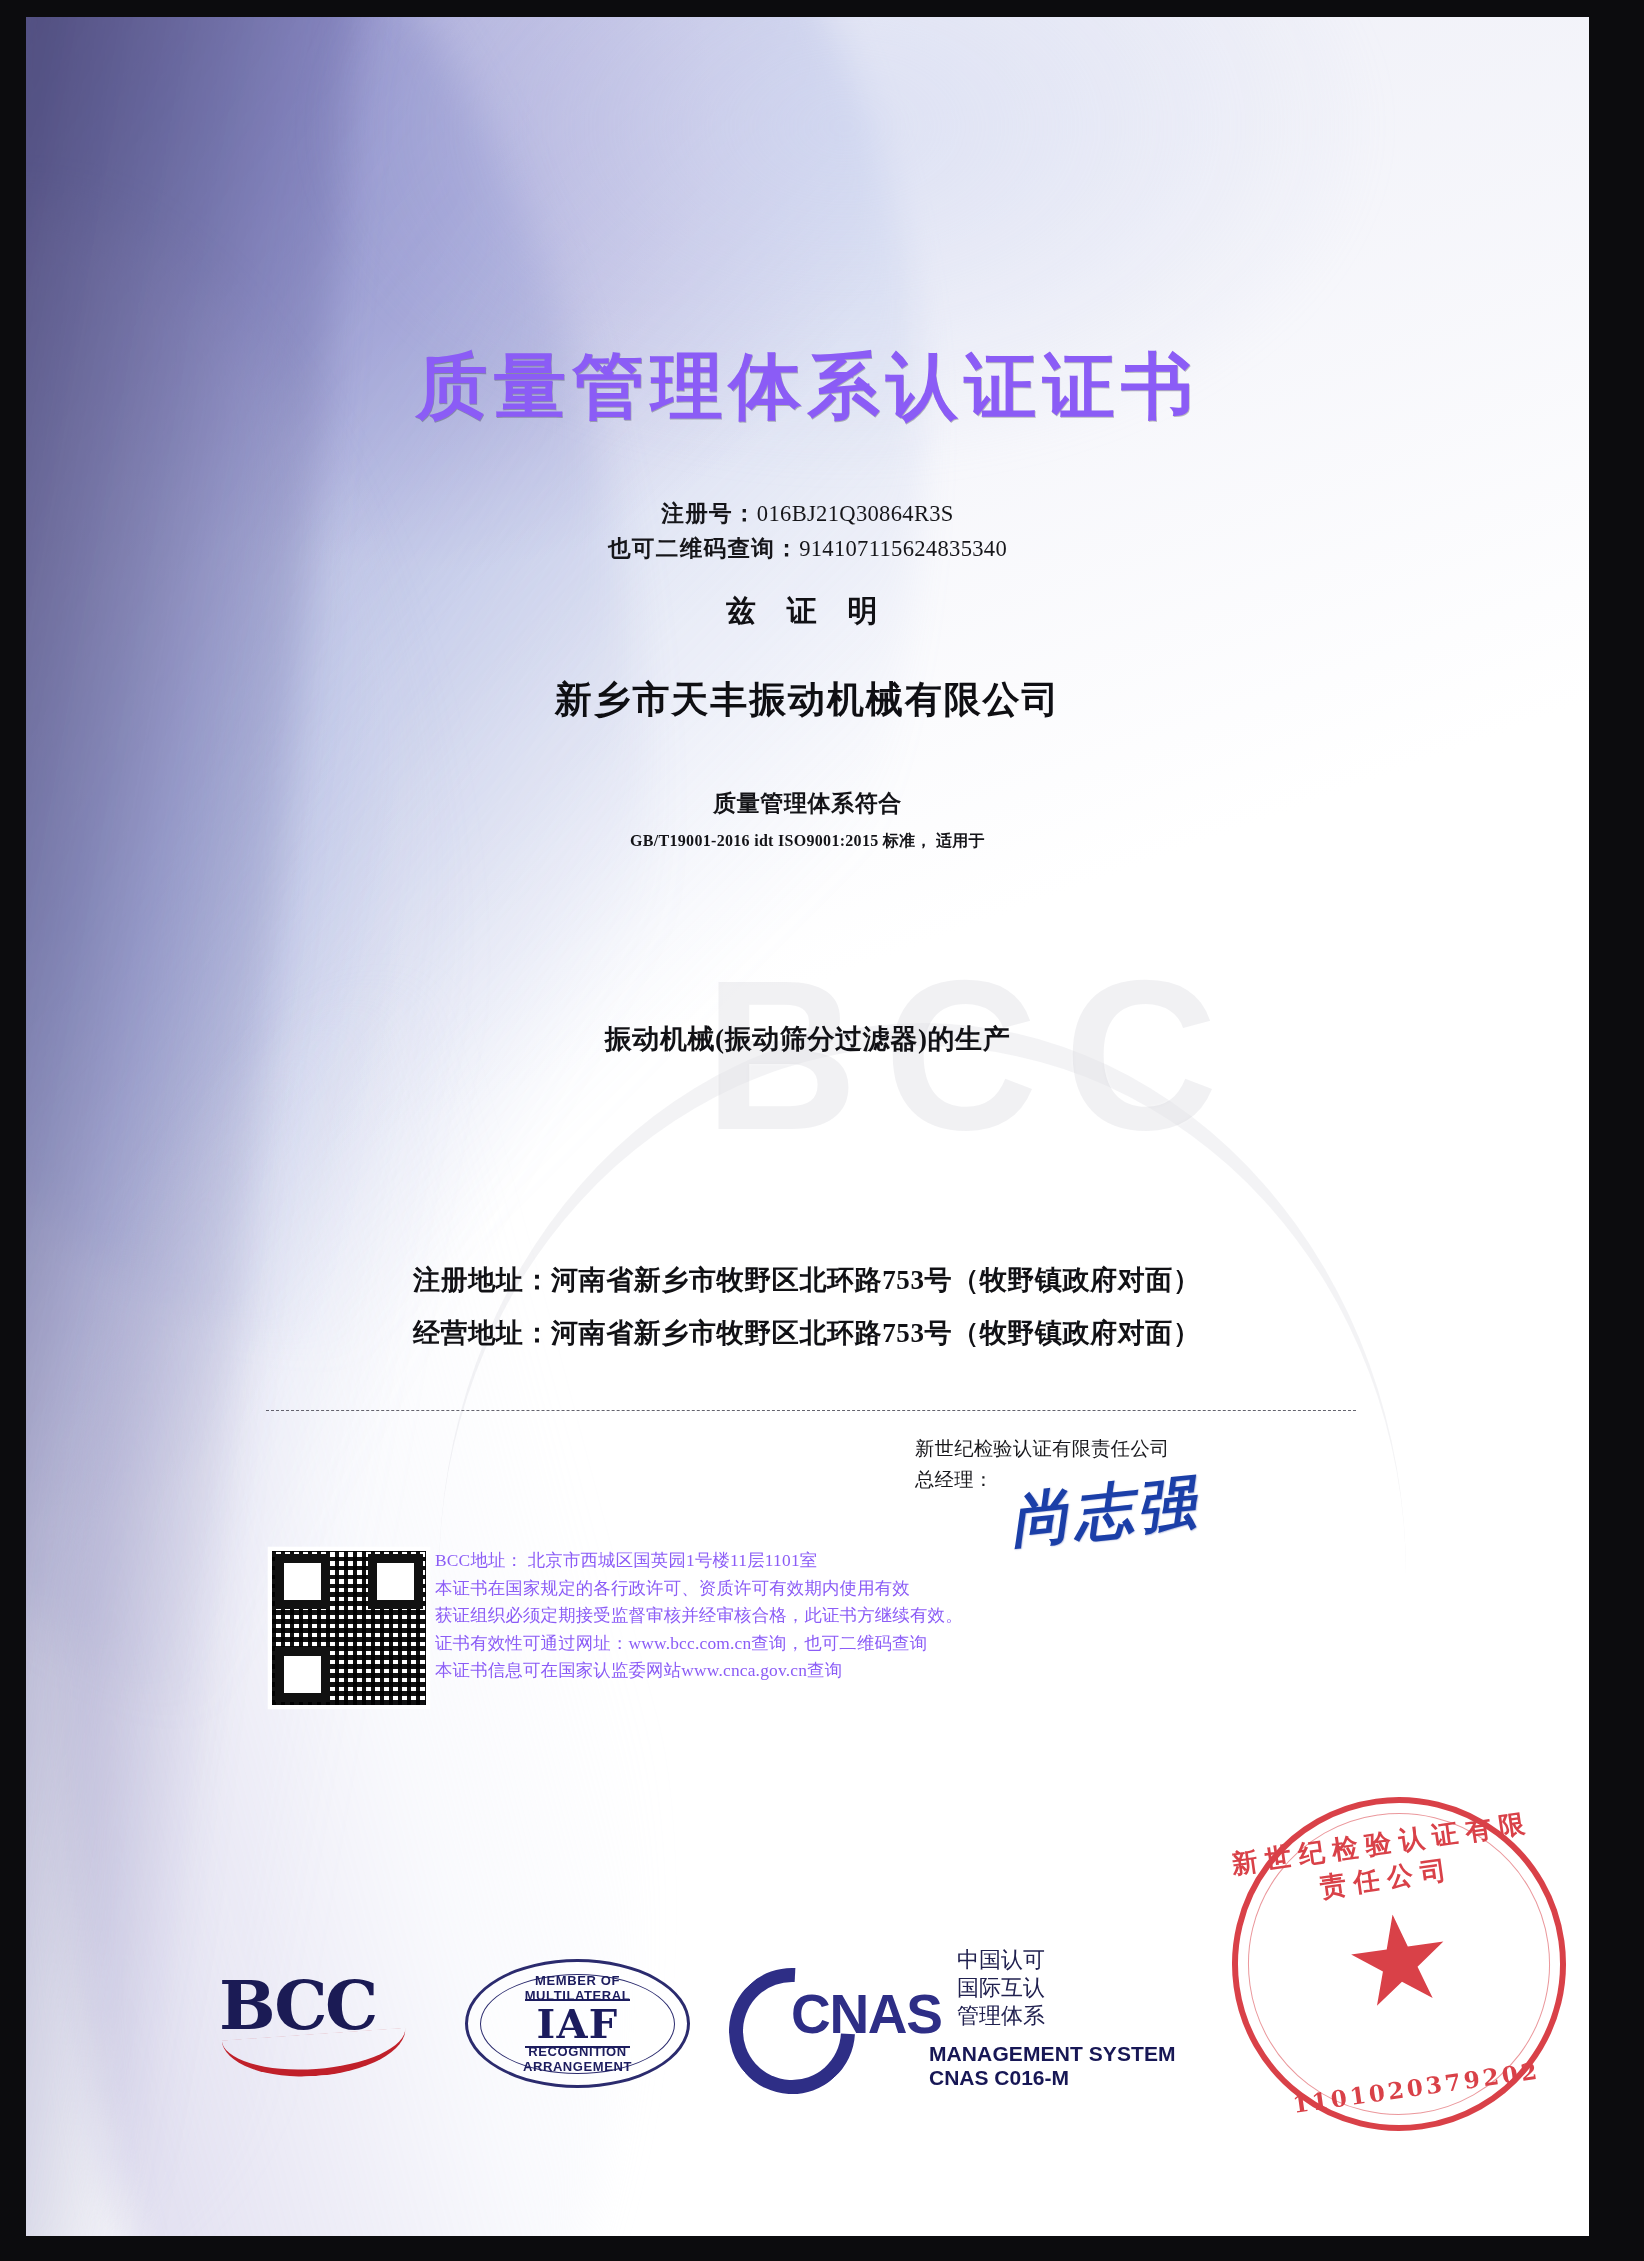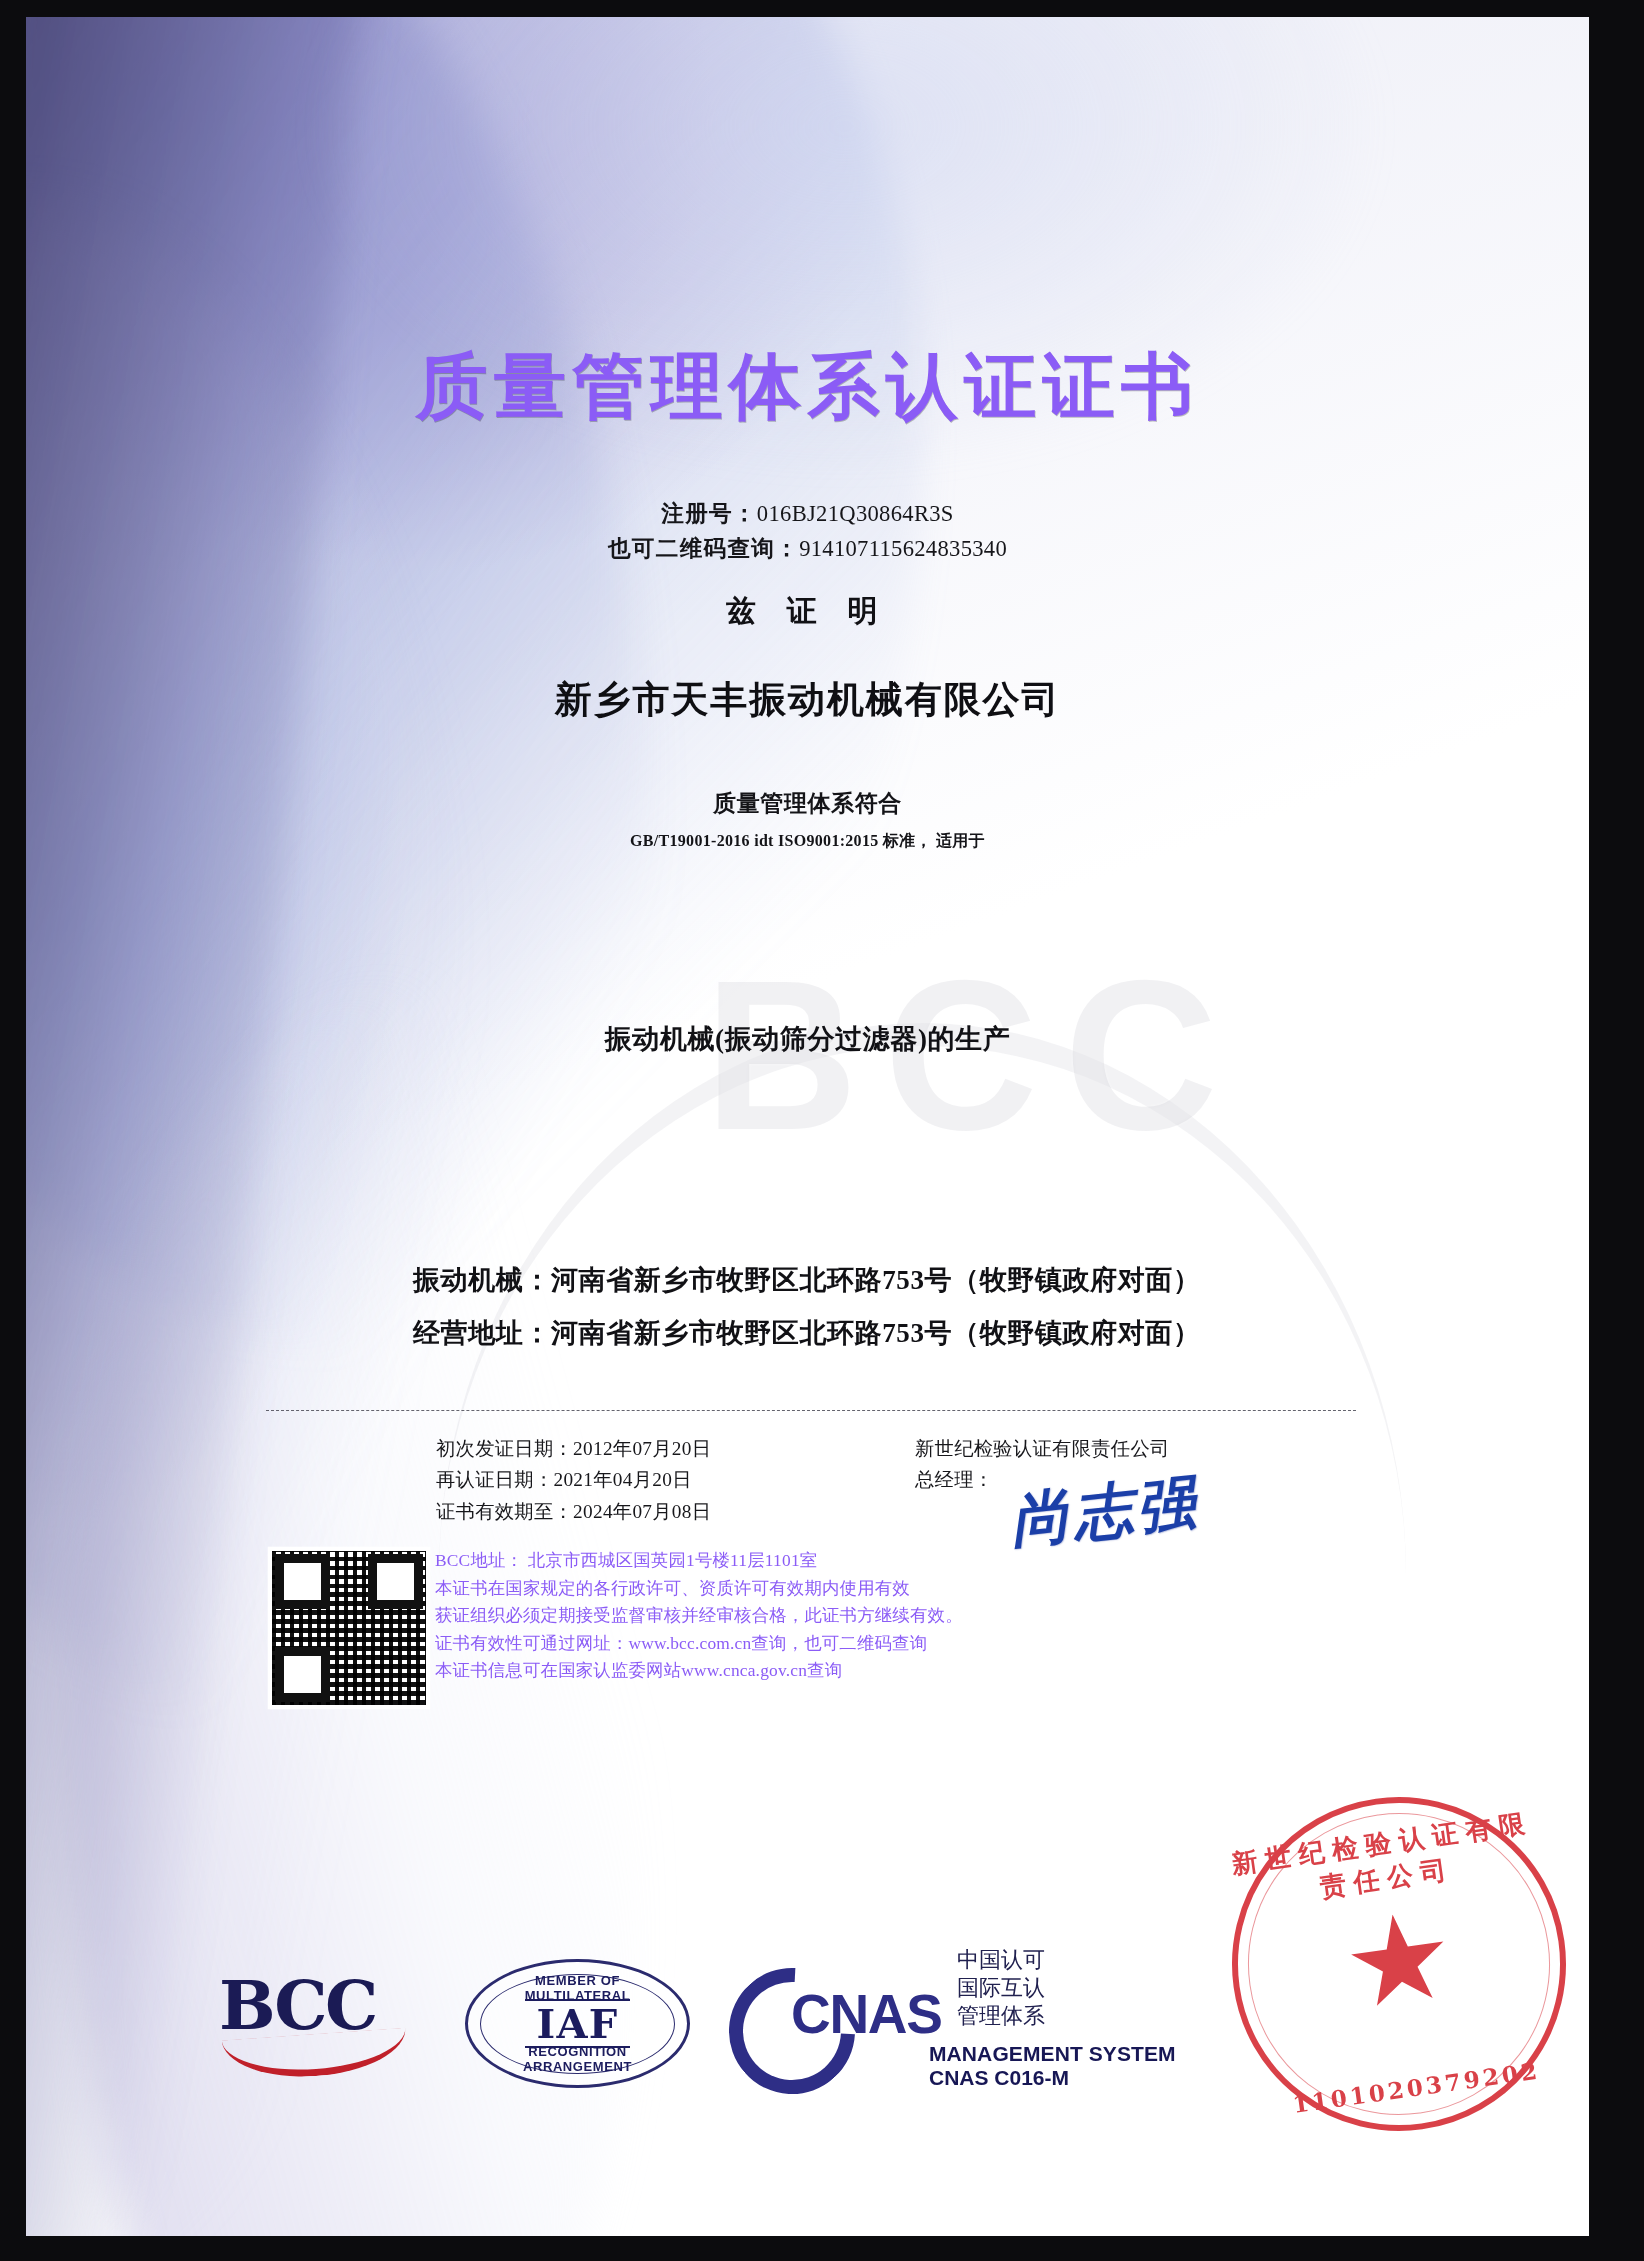--- a/index.html
+++ b/index.html
@@ -506,36 +506,31 @@
 
       <div class="company">新乡市天丰振动机械有限公司</div>
 
       <div class="conform">质量管理体系符合</div>
       <div class="standard">GB/T19001-2016 idt ISO9001:2015 标准， 适用于</div>
 
       <div class="scope">振动机械(振动筛分过滤器)的生产</div>
 
       <div class="addr-block">
         <div class="addr-row">
-          <span class="addr-label">振动机械：</span>
+          <span class="addr-label">注册地址：</span>
           <span class="addr-value">河南省新乡市牧野区北环路753号（牧野镇政府对面）</span>
         </div>
         <div class="addr-row">
           <span class="addr-label">经营地址：</span>
           <span class="addr-value">河南省新乡市牧野区北环路753号（牧野镇政府对面）</span>
         </div>
       </div>
 
       <div class="divider"></div>
 
-      <div class="dates">
-        <div>初次发证日期：2012年07月20日</div>
-        <div>再认证日期：2021年04月20日</div>
-        <div>证书有效期至：2024年07月08日</div>
-      </div>
 
       <div class="issuer">
         <div>新世纪检验认证有限责任公司</div>
         <div>总经理：</div>
       </div>
 
       <div class="signature">尚志强</div>
 
       <div class="qr">
         <div class="finder f1"></div>

